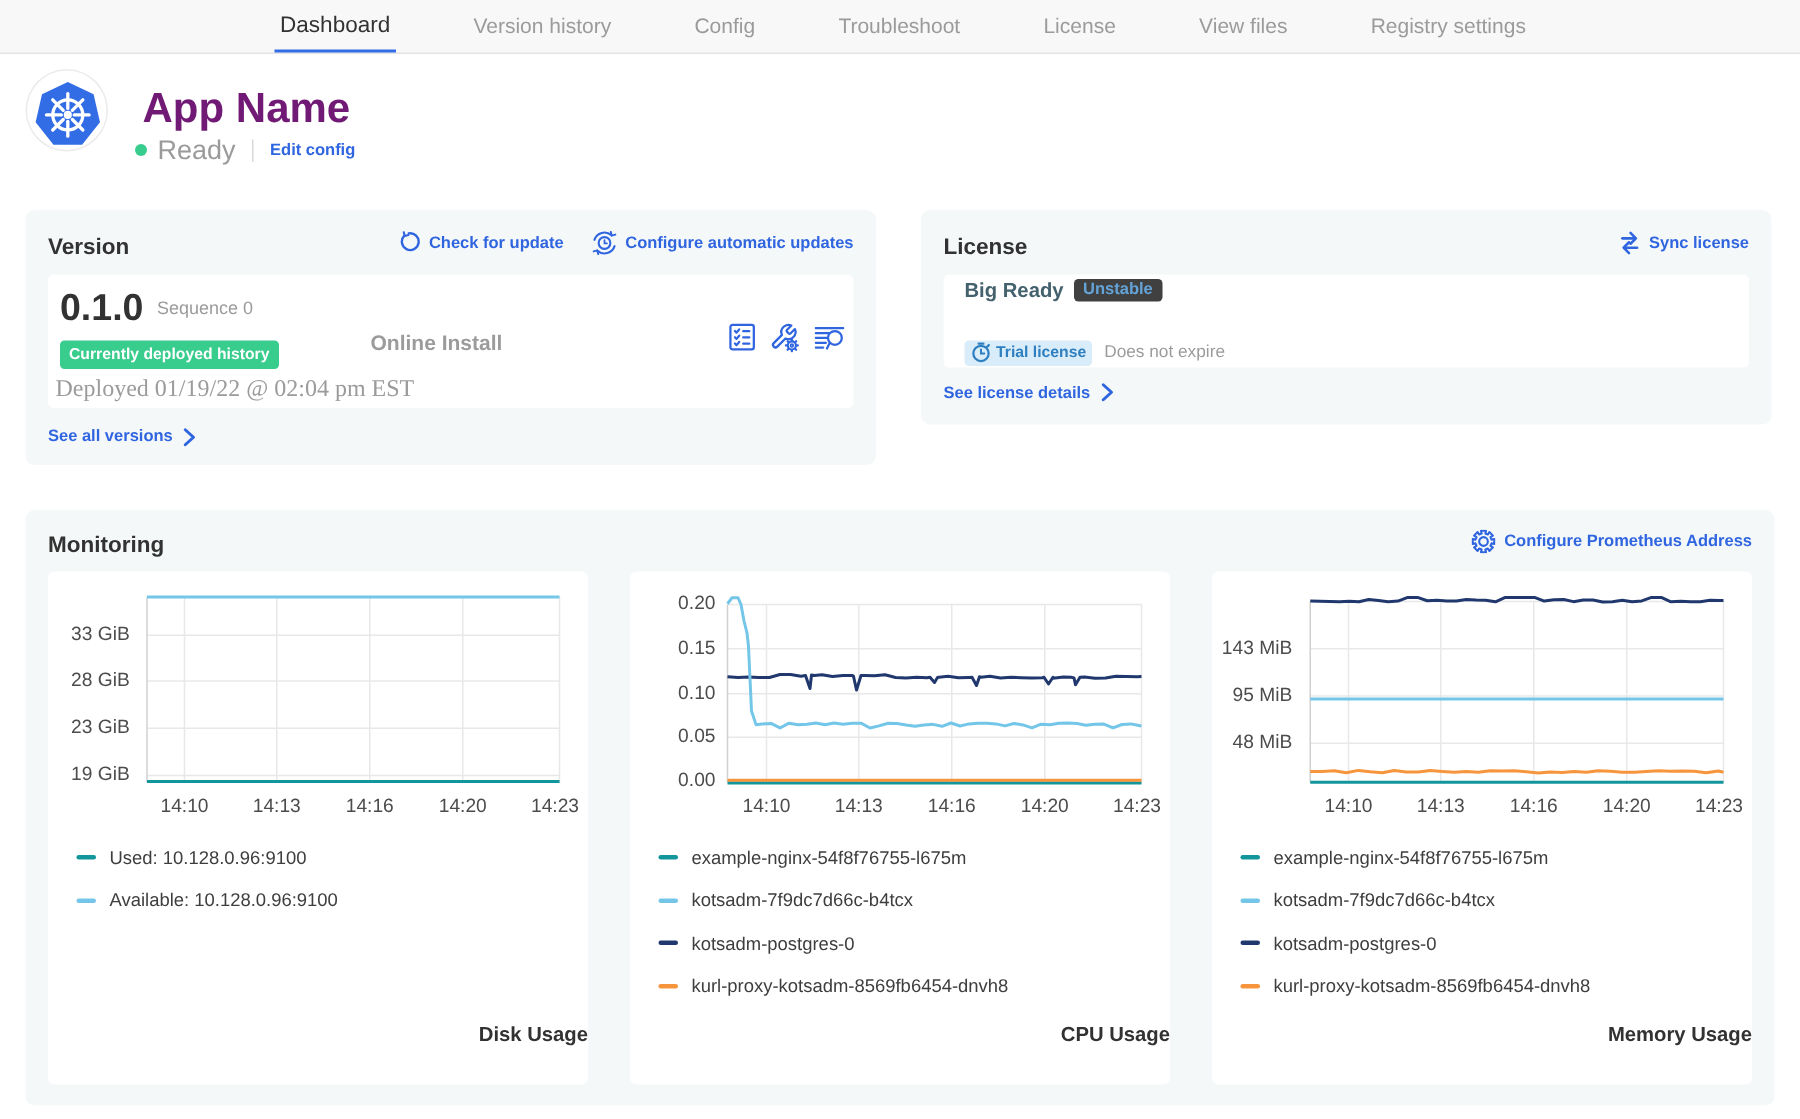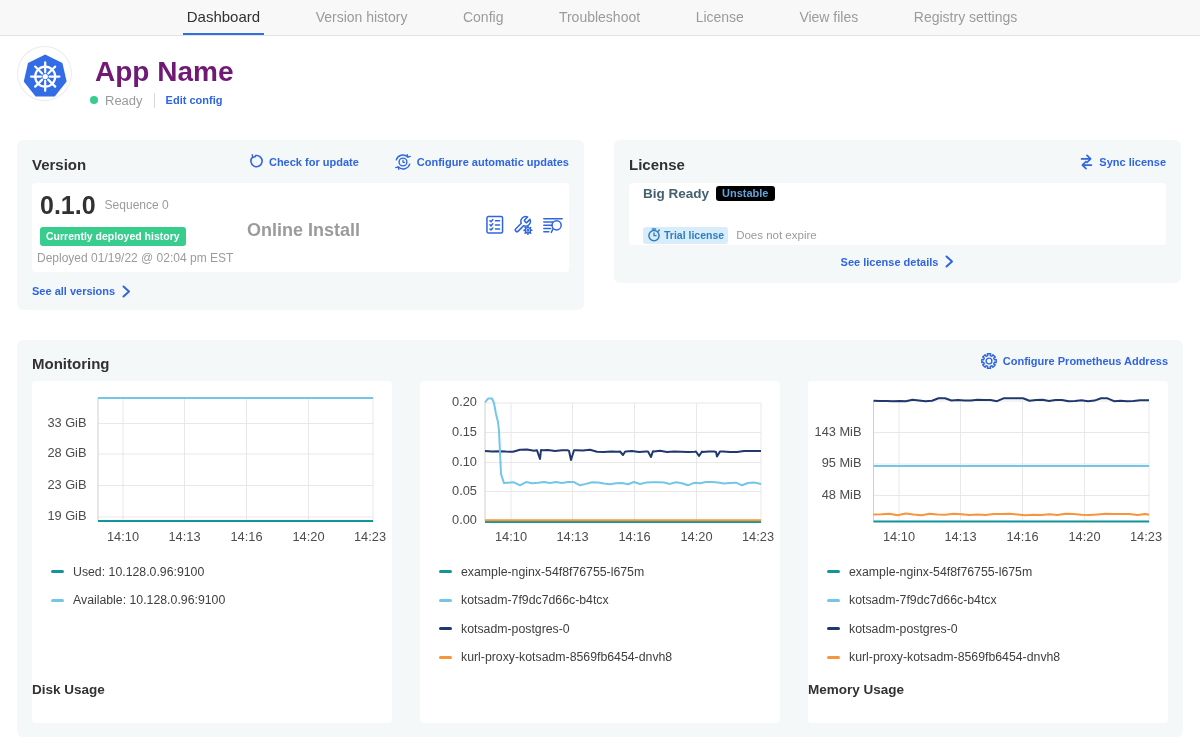--- a/index.html
+++ b/index.html
@@ -8,58 +8,58 @@
 a { text-decoration:none; }
 .nav { height:36px; background:#f8f8f8; border-bottom:1px solid #e3e3e3; display:flex; justify-content:center; }
 .tabs { display:flex; gap:55.5px; align-items:stretch; position:relative; left:2px; }
 .tab { font-size:14px; color:#9b9b9b; font-weight:400; display:flex; align-items:center; padding:0 0 0 0; cursor:pointer; border-bottom:2px solid transparent; margin-bottom:-1px; }
 .tab.active { color:#323232; font-weight:400; font-size:15px; border-bottom:2.5px solid #326de6; padding:0 4px; margin:0 -4px; }
 .app-header { position:relative; height:104px; }
 .logo { position:absolute; left:18px; top:11px; width:53px; height:53px; border-radius:50%; background:#fff; box-shadow:0 0 0 1px #ebebeb; }
 h1.appname { position:absolute; left:95px; top:22px; font-size:28px; font-weight:700; color:#701a75; letter-spacing:0; line-height:28px; }
 .status-row { position:absolute; left:90px; top:56.5px; display:flex; align-items:center; height:15px; }
 .dot { width:8px; height:8px; border-radius:50%; background:#38cc8d; margin-right:7px; }
-.ready { font-size:13px; color:#9b9b9b; }
+.ready { font-size:18px; color:#9b9b9b; }
 .vsep { width:1px; height:15px; background:#d8d8d8; margin:0 11px; }
 .editcfg { font-size:11px; font-weight:700; color:#3065e0; }
 .cards-row { display:flex; padding:0 17px; gap:30px; }
 .gcard { background:#f5f8f9; border-radius:6px; padding:15.5px 15px; }
 .vcard { width:567px; height:170px; }
 .lcard { width:567px; height:143px; }
 .card-head { display:flex; align-items:center; justify-content:space-between; }
 .card-head h2 { font-size:15px; font-weight:700; color:#323232; }
-.head-links { display:flex; align-items:center; gap:36px; margin-top:-5px; }
+.head-links { display:flex; align-items:center; gap:19px; margin-top:-5px; }
 .hlink { display:flex; align-items:center; gap:6px; font-size:11px; font-weight:700; color:#3065e0; }
 .wcard { background:#fff; border-radius:4px; margin-top:10px; }
 .v-inner { height:89px; position:relative; }
 .v-ver-row { position:absolute; left:8px; top:10px; display:flex; align-items:center; }
 .v-ver { font-size:25px; font-weight:700; color:#323232; line-height:24px; }
 .v-seq { font-size:12px; color:#9b9b9b; margin-left:9px; }
 .pill-green { position:absolute; left:8px; top:44.5px; background:#38cc8d; color:#fff; font-size:10.5px; font-weight:700; border-radius:3px; padding:0 6px; line-height:18.5px; }
-.v-deployed { position:absolute; left:5px; top:68px; font-size:12px; color:#9b9b9b; font-weight:400; white-space:nowrap; }
-.v-mid { position:absolute; left:215px; top:37.5px; font-size:18px; font-weight:700; color:#9b9b9b; }
+.v-deployed { position:absolute; left:5px; top:68px; font-size:16px; color:#9b9b9b; font-weight:400; white-space:nowrap;font-family:Liberation Serif, serif; }
+.v-mid { position:absolute; left:215px; top:37.5px; font-size:14px; font-weight:700; color:#9b9b9b; }
 .v-icons { position:absolute; right:6px; top:32.5px; display:flex; align-items:center; gap:9px; }
-.see-link { display:flex; align-items:center; gap:7px; font-size:11px; font-weight:700; color:#3065e0; margin-top:13px; } .lcard .see-link { margin-top:10.5px;justify-content:center; }
+.see-link { display:flex; align-items:center; gap:7px; font-size:11px; font-weight:700; color:#3065e0; margin-top:13px; } .lcard .see-link { margin-top:10.5px; }
 .l-inner { height:62px; position:relative; }
 .l-row1 { position:absolute; left:14px; top:3px; display:flex; align-items:center; }
 .l-name { font-size:13.5px; font-weight:700; color:#44616e; line-height:16px; }
-.pill-channel { background:#000000; color:#64a3d8; font-size:11px; font-weight:700; border-radius:3px; padding:0 6px; line-height:15.5px; margin-left:7px; }
+.pill-channel { background:#404040; color:#64a3d8; font-size:11px; font-weight:700; border-radius:3px; padding:0 6px; line-height:15.5px; margin-left:7px; }
 .l-row2 { position:absolute; left:14px; top:44px; display:flex; align-items:center; }
 .pill-trial { display:flex; align-items:center; gap:3px; background:#d9ecf9; color:#2e7fc0; font-size:10.5px; font-weight:700; border-radius:3px; padding:0 4px; height:17.5px; }
 .l-expire { font-size:11.5px; color:#9b9b9b; margin-left:8px; }
 .monitoring { margin:30px 17px 0 17px; background:#f5f8f9; border-radius:6px; padding:14.5px 15px; height:397px; }
 .mon-head { display:flex; align-items:center; justify-content:space-between; } .mon-head .hlink { margin-top:-5px; }
 .mon-head h2 { font-size:15px; font-weight:700; color:#323232; }
 .charts { display:flex; gap:28px; margin-top:9.5px; }
 .chart-card { position:relative; width:360px; height:342px; background:#fff; border-radius:4px; }
 .legend { margin-top:8.5px; }
 .leg-row { display:flex; align-items:center; height:28.5px; padding-left:19px; }
 .leg-dash { width:13px; height:3px; border-radius:2px; margin-right:9px; flex:none; }
 .leg-row span { font-size:12.3px; color:#3e3e3e; }
-.chart-title { position:absolute; left:0; right:0; bottom:26px; text-align:left; font-size:13.5px; font-weight:700; color:#323232; }
+.chart-title { position:absolute; left:0; right:0; bottom:26px; text-align:right; font-size:13.5px; font-weight:700; color:#323232; }
 svg text { font-family:"Liberation Sans", sans-serif; }
 </style>
 </head>
 <body>
 <div class="nav">
   <div class="tabs">
     <span class="tab active">Dashboard</span>
     <span class="tab">Version history</span>
     <span class="tab">Config</span>
     <span class="tab">Troubleshoot</span>
@@ -286,20 +286,21 @@
           </div>
         <div class="leg-row">
             <span class="leg-dash" style="background:#20386e"></span>
             <span>kotsadm-postgres-0</span>
           </div>
         <div class="leg-row">
             <span class="leg-dash" style="background:#f7953d"></span>
             <span>kurl-proxy-kotsadm-8569fb6454-dnvh8</span>
           </div>
       </div>
+      <div class="chart-title">CPU Usage</div>
     </div>
     <div class="chart-card">
         <svg width="360" height="168" viewBox="0 0 360 168" style="display:block">
 <line x1="65.5" y1="20" x2="341" y2="20" stroke="#e8e8e8" stroke-width="1"></line>
 <line x1="65.5" y1="51.5" x2="341" y2="51.5" stroke="#e8e8e8" stroke-width="1"></line>
 <line x1="65.5" y1="83" x2="341" y2="83" stroke="#e8e8e8" stroke-width="1"></line>
 <line x1="65.5" y1="114.5" x2="341" y2="114.5" stroke="#e8e8e8" stroke-width="1"></line>
 <line x1="65.5" y1="140" x2="341" y2="140" stroke="#e8e8e8" stroke-width="1"></line>
 <line x1="91" y1="20" x2="91" y2="140.5" stroke="#e8e8e8" stroke-width="1"></line>
 <line x1="152.5" y1="20" x2="152.5" y2="140.5" stroke="#e8e8e8" stroke-width="1"></line>

